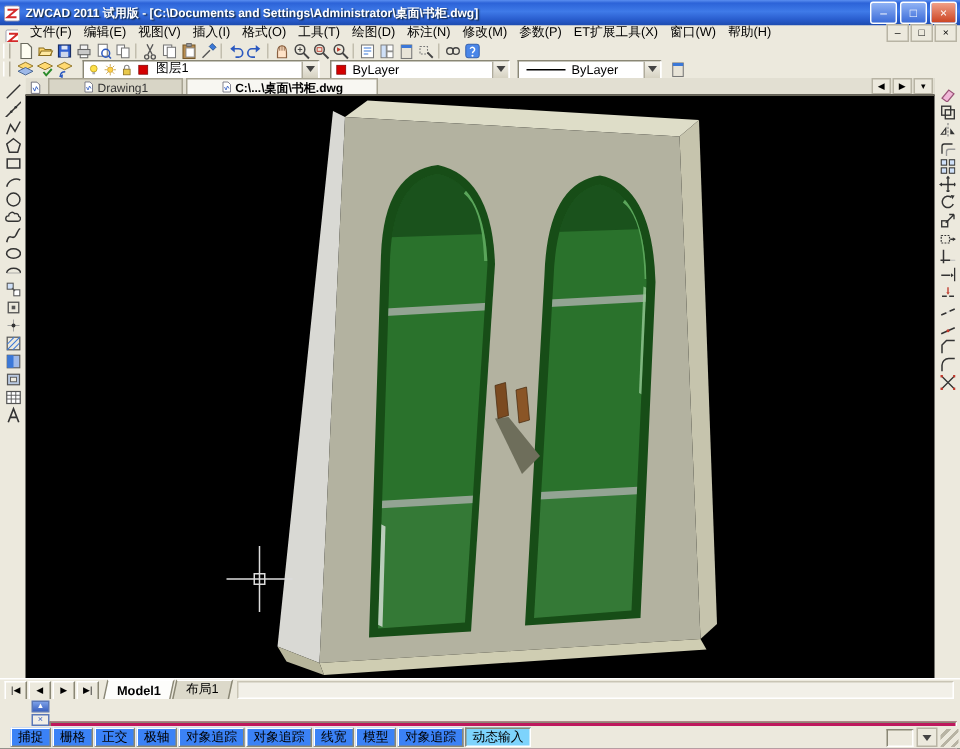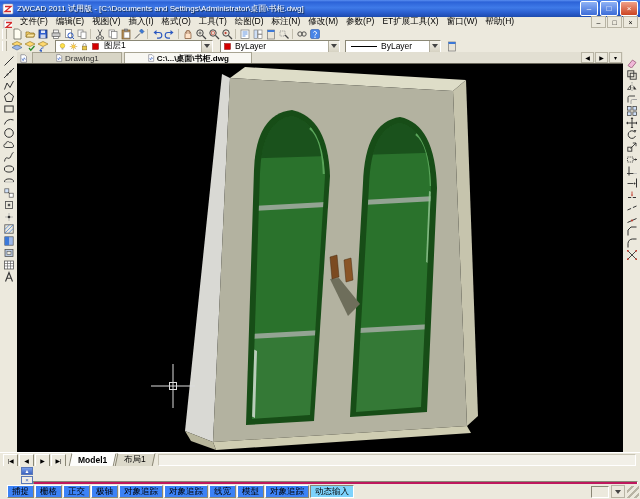--- a/index.html
+++ b/index.html
@@ -2,21 +2,21 @@
 <html><head>
 <meta charset="utf-8">
 <style>
   html,body{margin:0;padding:0}
   body{width:640px;height:499px;position:relative;overflow:hidden;background:#ece9dd;
        font-family:"Liberation Sans","DejaVu Sans",sans-serif;font-size:9px;color:#000;}
   .abs{position:absolute}
   
   #titlebar{left:0;top:0;width:640px;height:17px;display:flex;align-items:center;
     background:linear-gradient(180deg,#5a8ef0 0%,#2c63d8 12%,#3f7ae8 45%,#2a5ecf 75%,#1c4aae 100%);}
-  #titlebar .title{color:#fff;font-size:8px;font-weight:normal;margin-left:3px;white-space:nowrap;
+  #titlebar .title{color:#fff;font-size:8px;font-weight:bold;margin-left:3px;white-space:nowrap;
     text-shadow:1px 1px 1px #123;}
   .appicon{width:12px;height:12px;margin-left:2px;flex:0 0 auto}
   .winbtns{margin-left:auto;margin-right:2px;display:flex;gap:2px}
   .wb{width:16px;height:13px;border-radius:2px;border:1px solid #fff;display:flex;align-items:center;
     justify-content:center;color:#fff;font-size:8px;line-height:1;
     background:linear-gradient(180deg,#8fb2f5,#3c6cd8);}
   .wb.close{background:linear-gradient(180deg,#f0a088,#cc4422);}
   
   #menubar{left:0;top:17px;width:640px;height:11px;display:flex;align-items:flex-end;background:#ece9dd;
     border-bottom:1px solid #d8d4c4}

